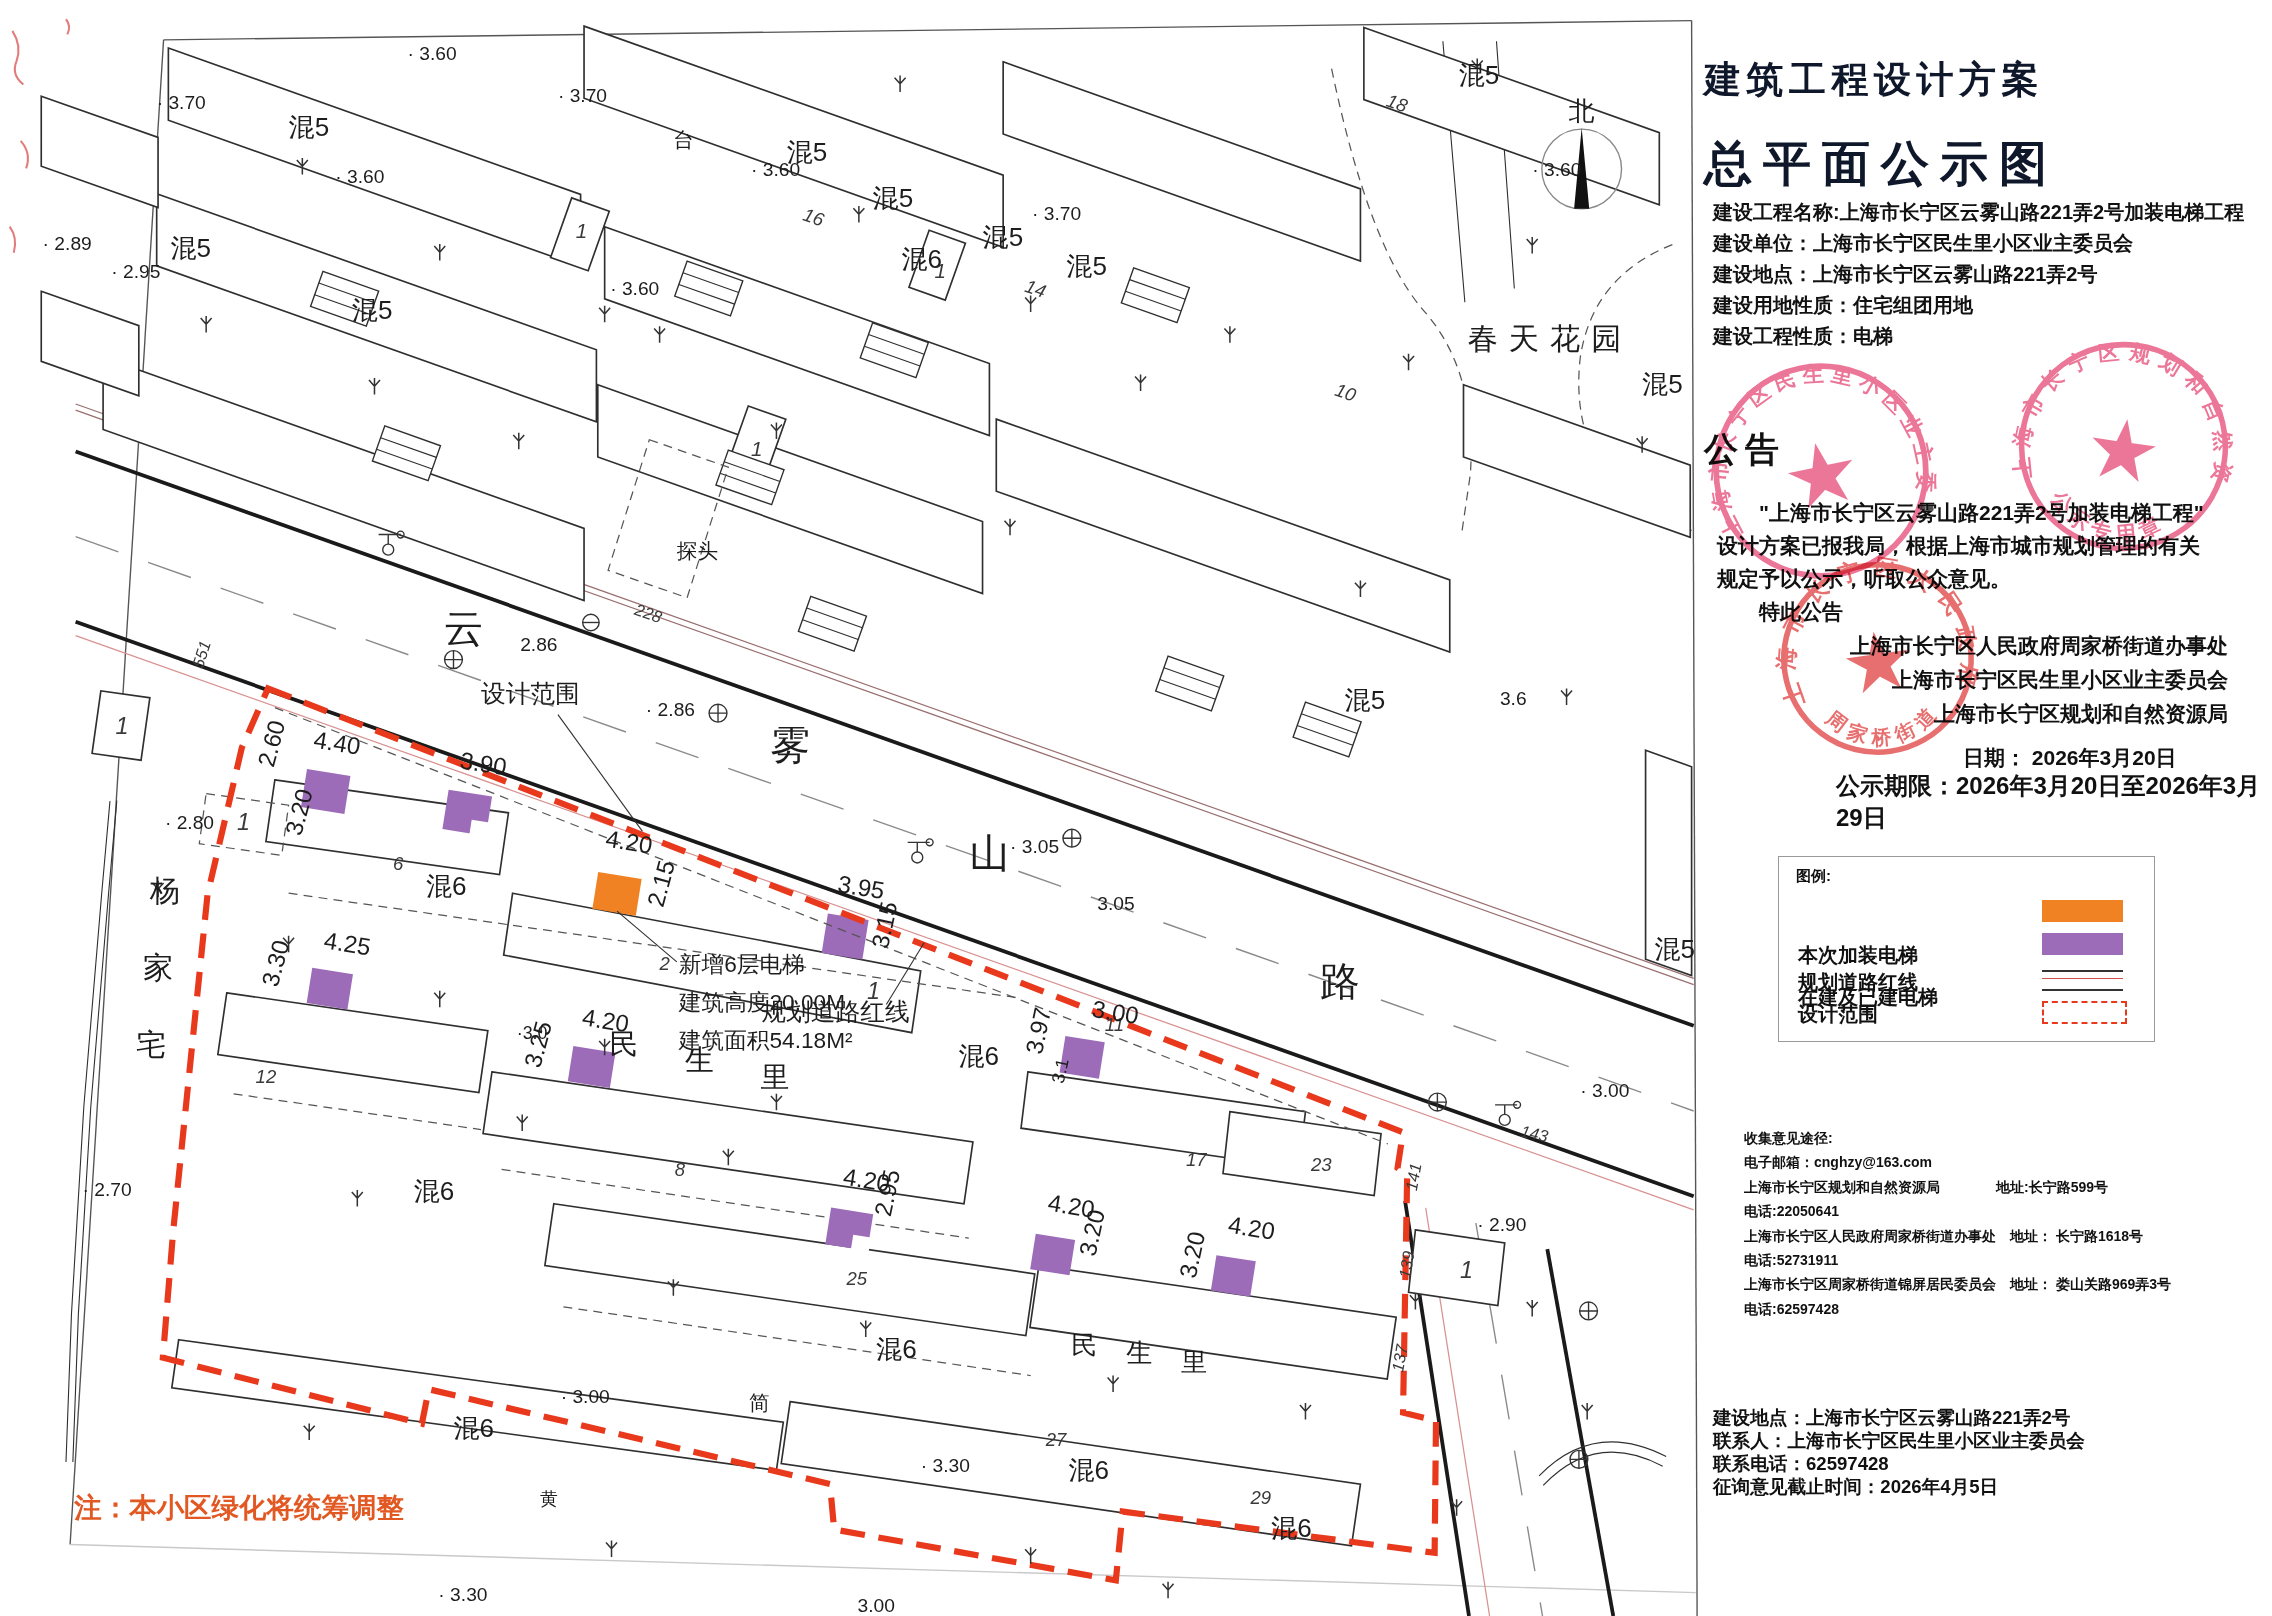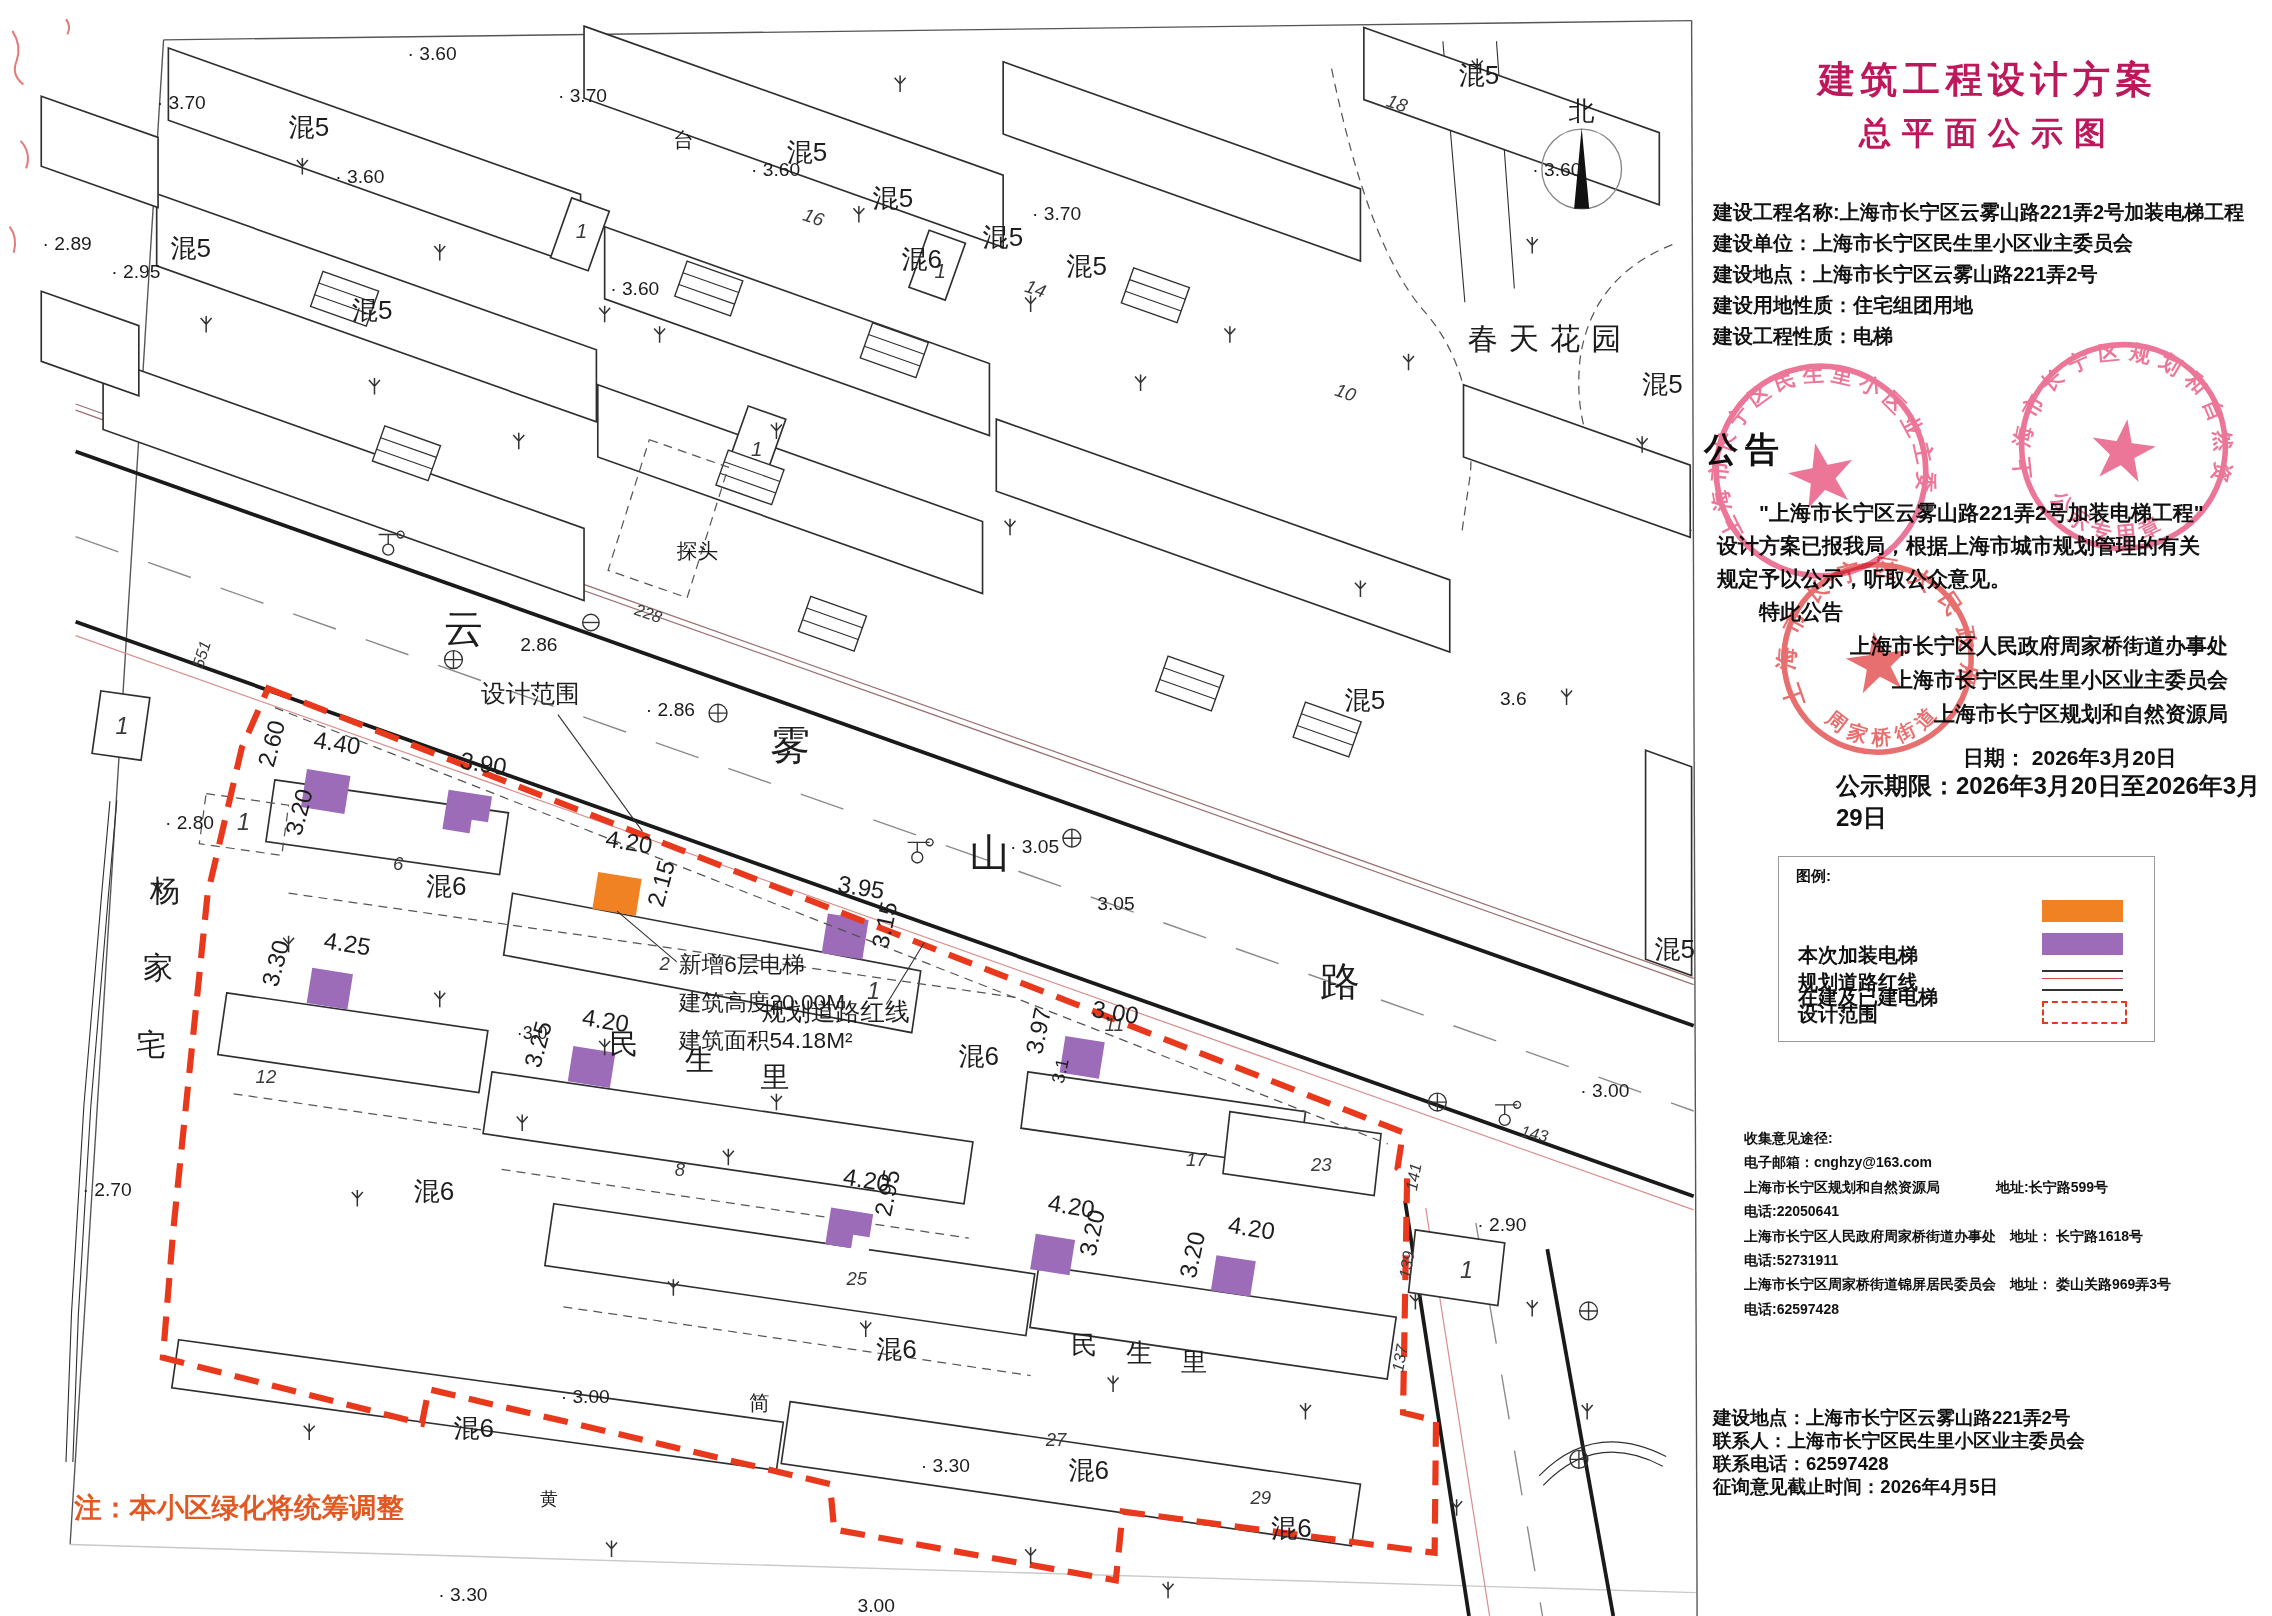--- a/index.html
+++ b/index.html
@@ -25,23 +25,23 @@
   .ml-mx{font-size:38px;}
   .ml-num{font-size:27px;font-style:italic;fill:#3a3a3a;}
   .ml-elv{font-size:28px;}
   .ml-nm{font-size:36px;}
   .ml-big{font-size:44px;}
   .ml-dim{font-size:35px;}
   .ml-ann{font-size:33px;}
   .ml-note{font-size:40px;font-weight:bold;fill:#E25822;}
   
   .abs{position:absolute;}
-  .ttl{left:1704px;width:568px;text-align:center;font-weight:bold;color:#be185d;}
+  .ttl{left:1704px;width:568px;text-align:left;font-weight:bold;color:#0f172a;}
   #title1{top:55px;font-size:37px;letter-spacing:5.5px;}
-  #title2{top:112px;font-size:32px;letter-spacing:11px;}
+  #title2{top:132px;font-size:48px;letter-spacing:11px;}
   #info{left:1713px;top:197px;font-size:20px;font-weight:bold;line-height:31px;white-space:pre-line;width:560px;}
   #gonggao{left:1704px;top:427px;width:568px;text-align:left;font-size:34px;font-weight:bold;letter-spacing:6.9px;}
   #noticeBody{left:1717px;top:496px;width:550px;font-size:21px;font-weight:bold;line-height:33px;white-space:pre-line;}
   #orgs{left:1704px;top:629px;width:524px;text-align:right;font-size:21px;font-weight:bold;line-height:34px;white-space:pre-line;}
   #dateLine{left:1963px;top:744px;font-size:21px;font-weight:bold;}
   #periodLine{left:1836px;top:770px;font-size:24px;font-weight:bold;}
   #legendBox{left:1778px;top:856px;width:375px;height:184px;border:1.4px solid #9a9a9a;background:#fff;}
   #legendTitle{left:1796px;top:867px;font-size:15px;font-weight:bold;}
   .lg-label{left:1798px;font-size:20px;font-weight:bold;}
   .lg-sw{left:2042px;width:81px;}

